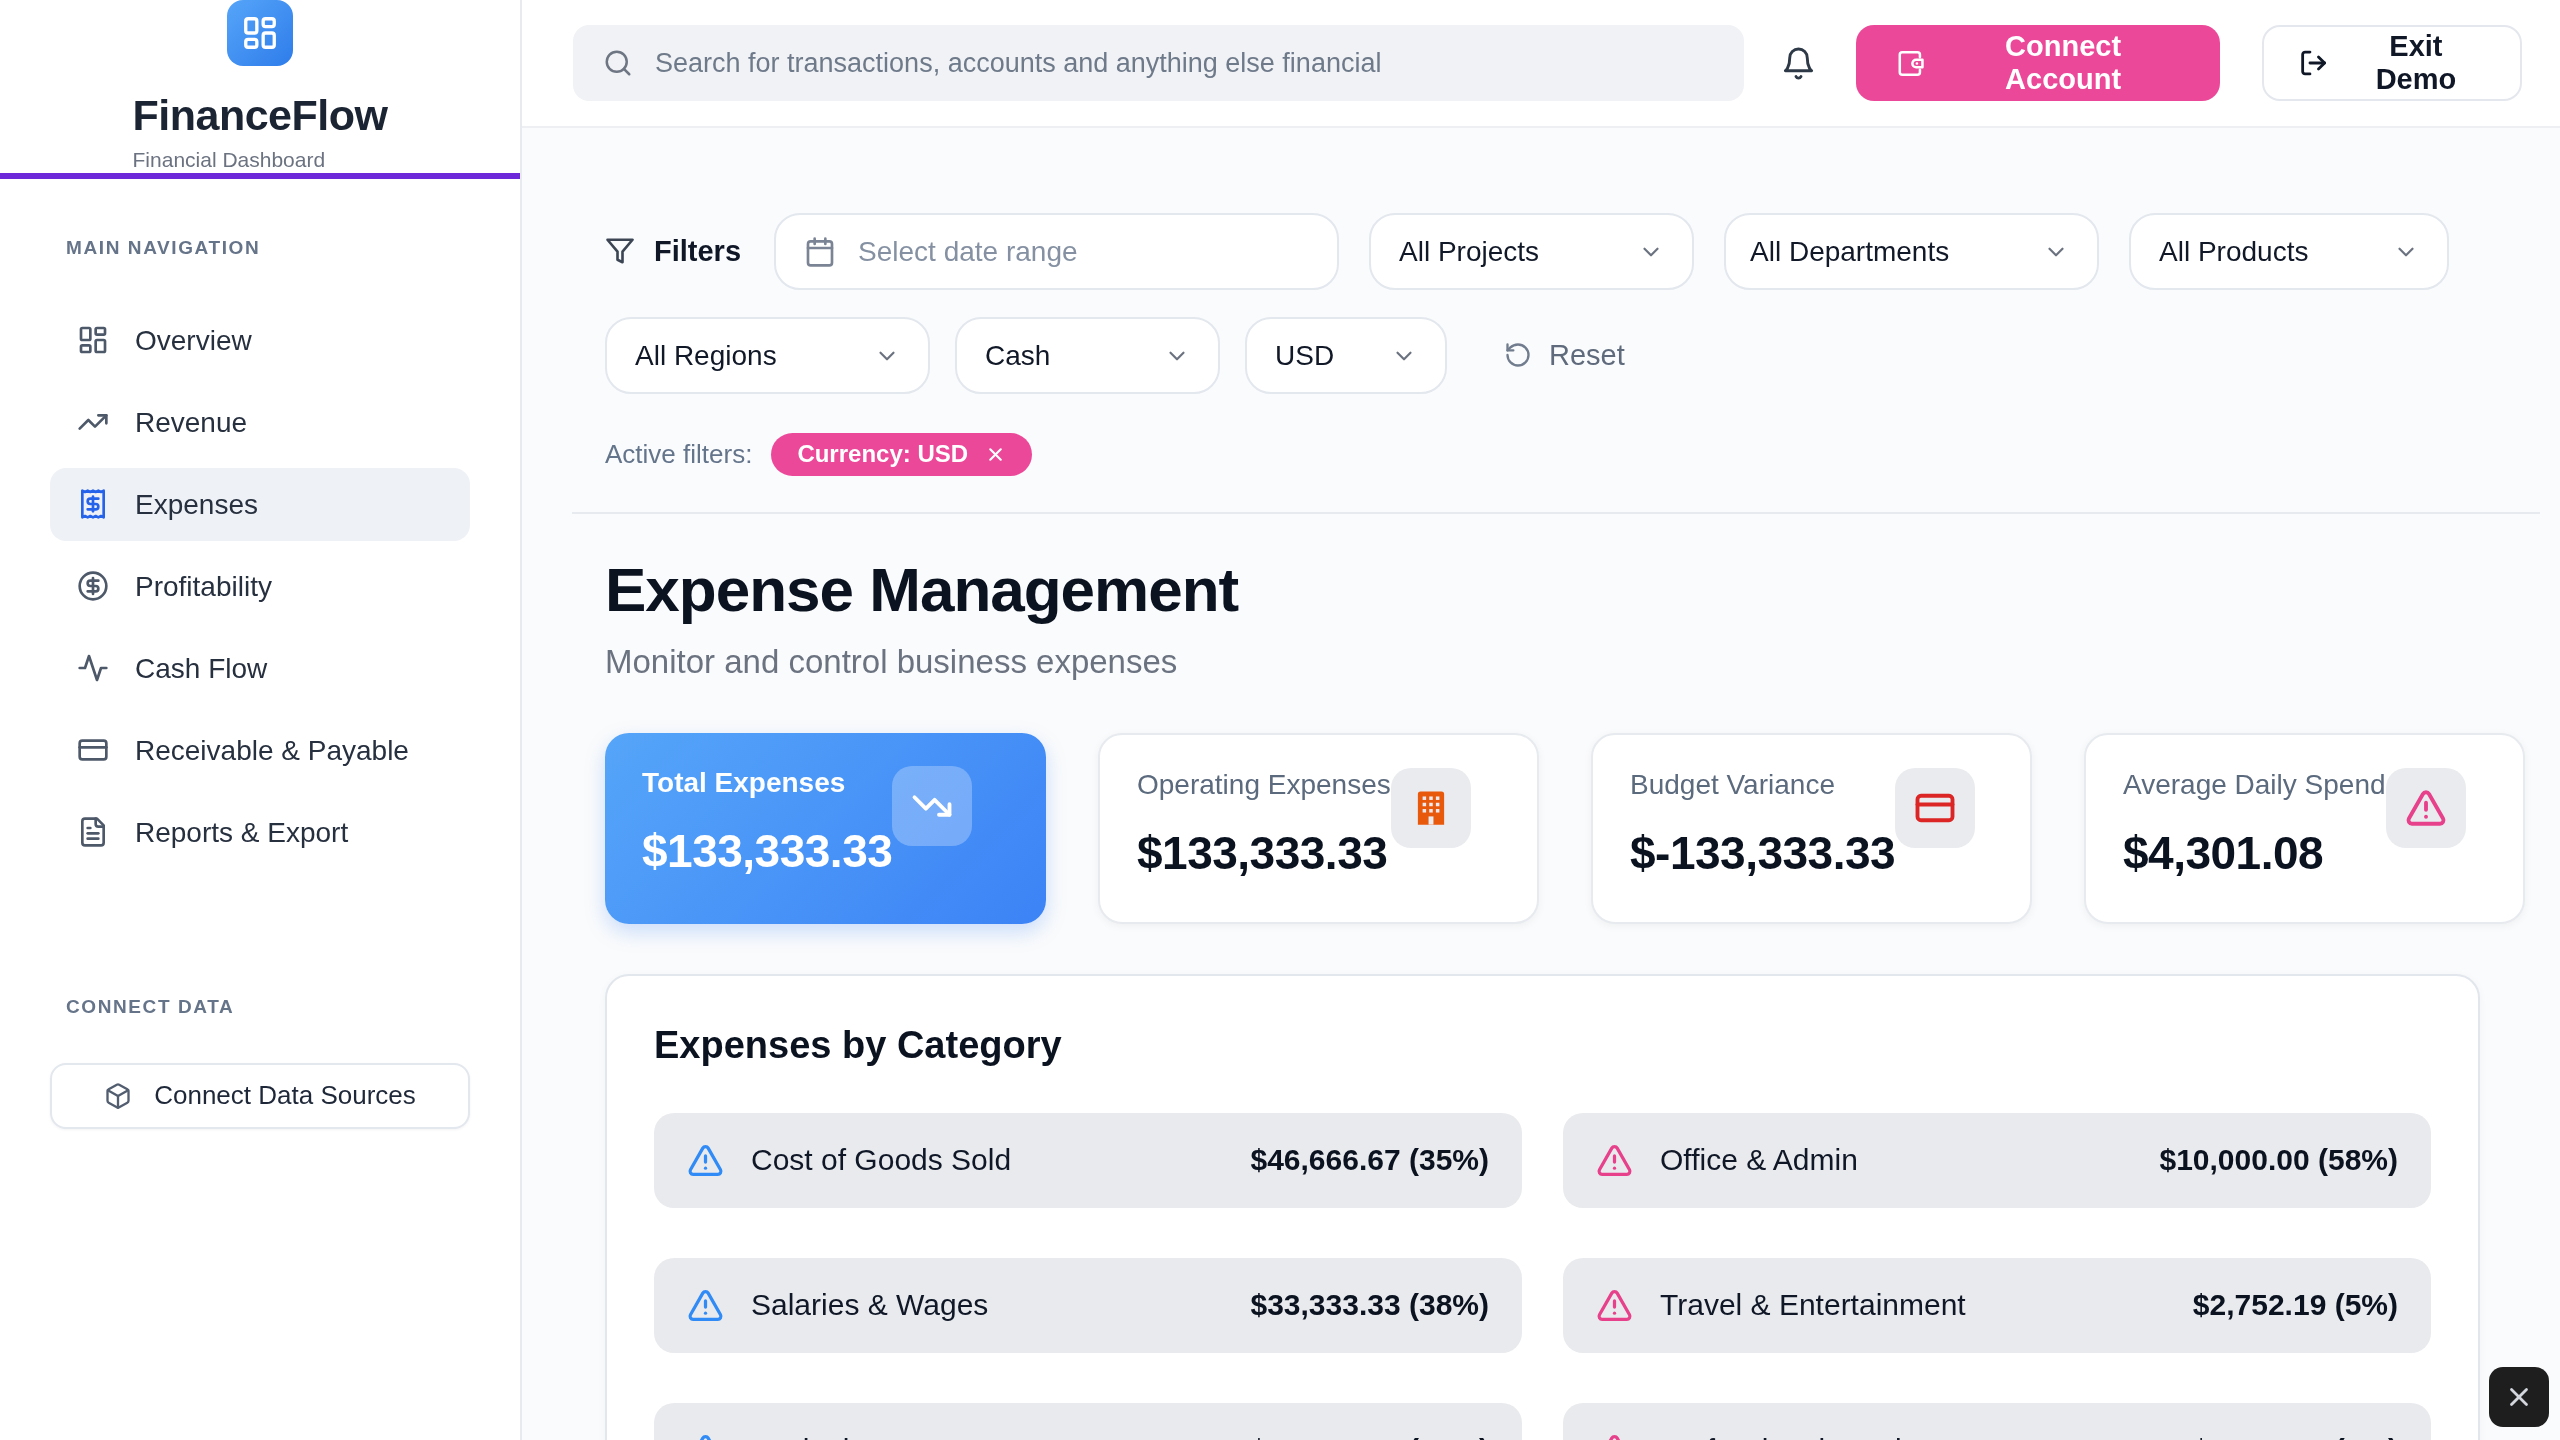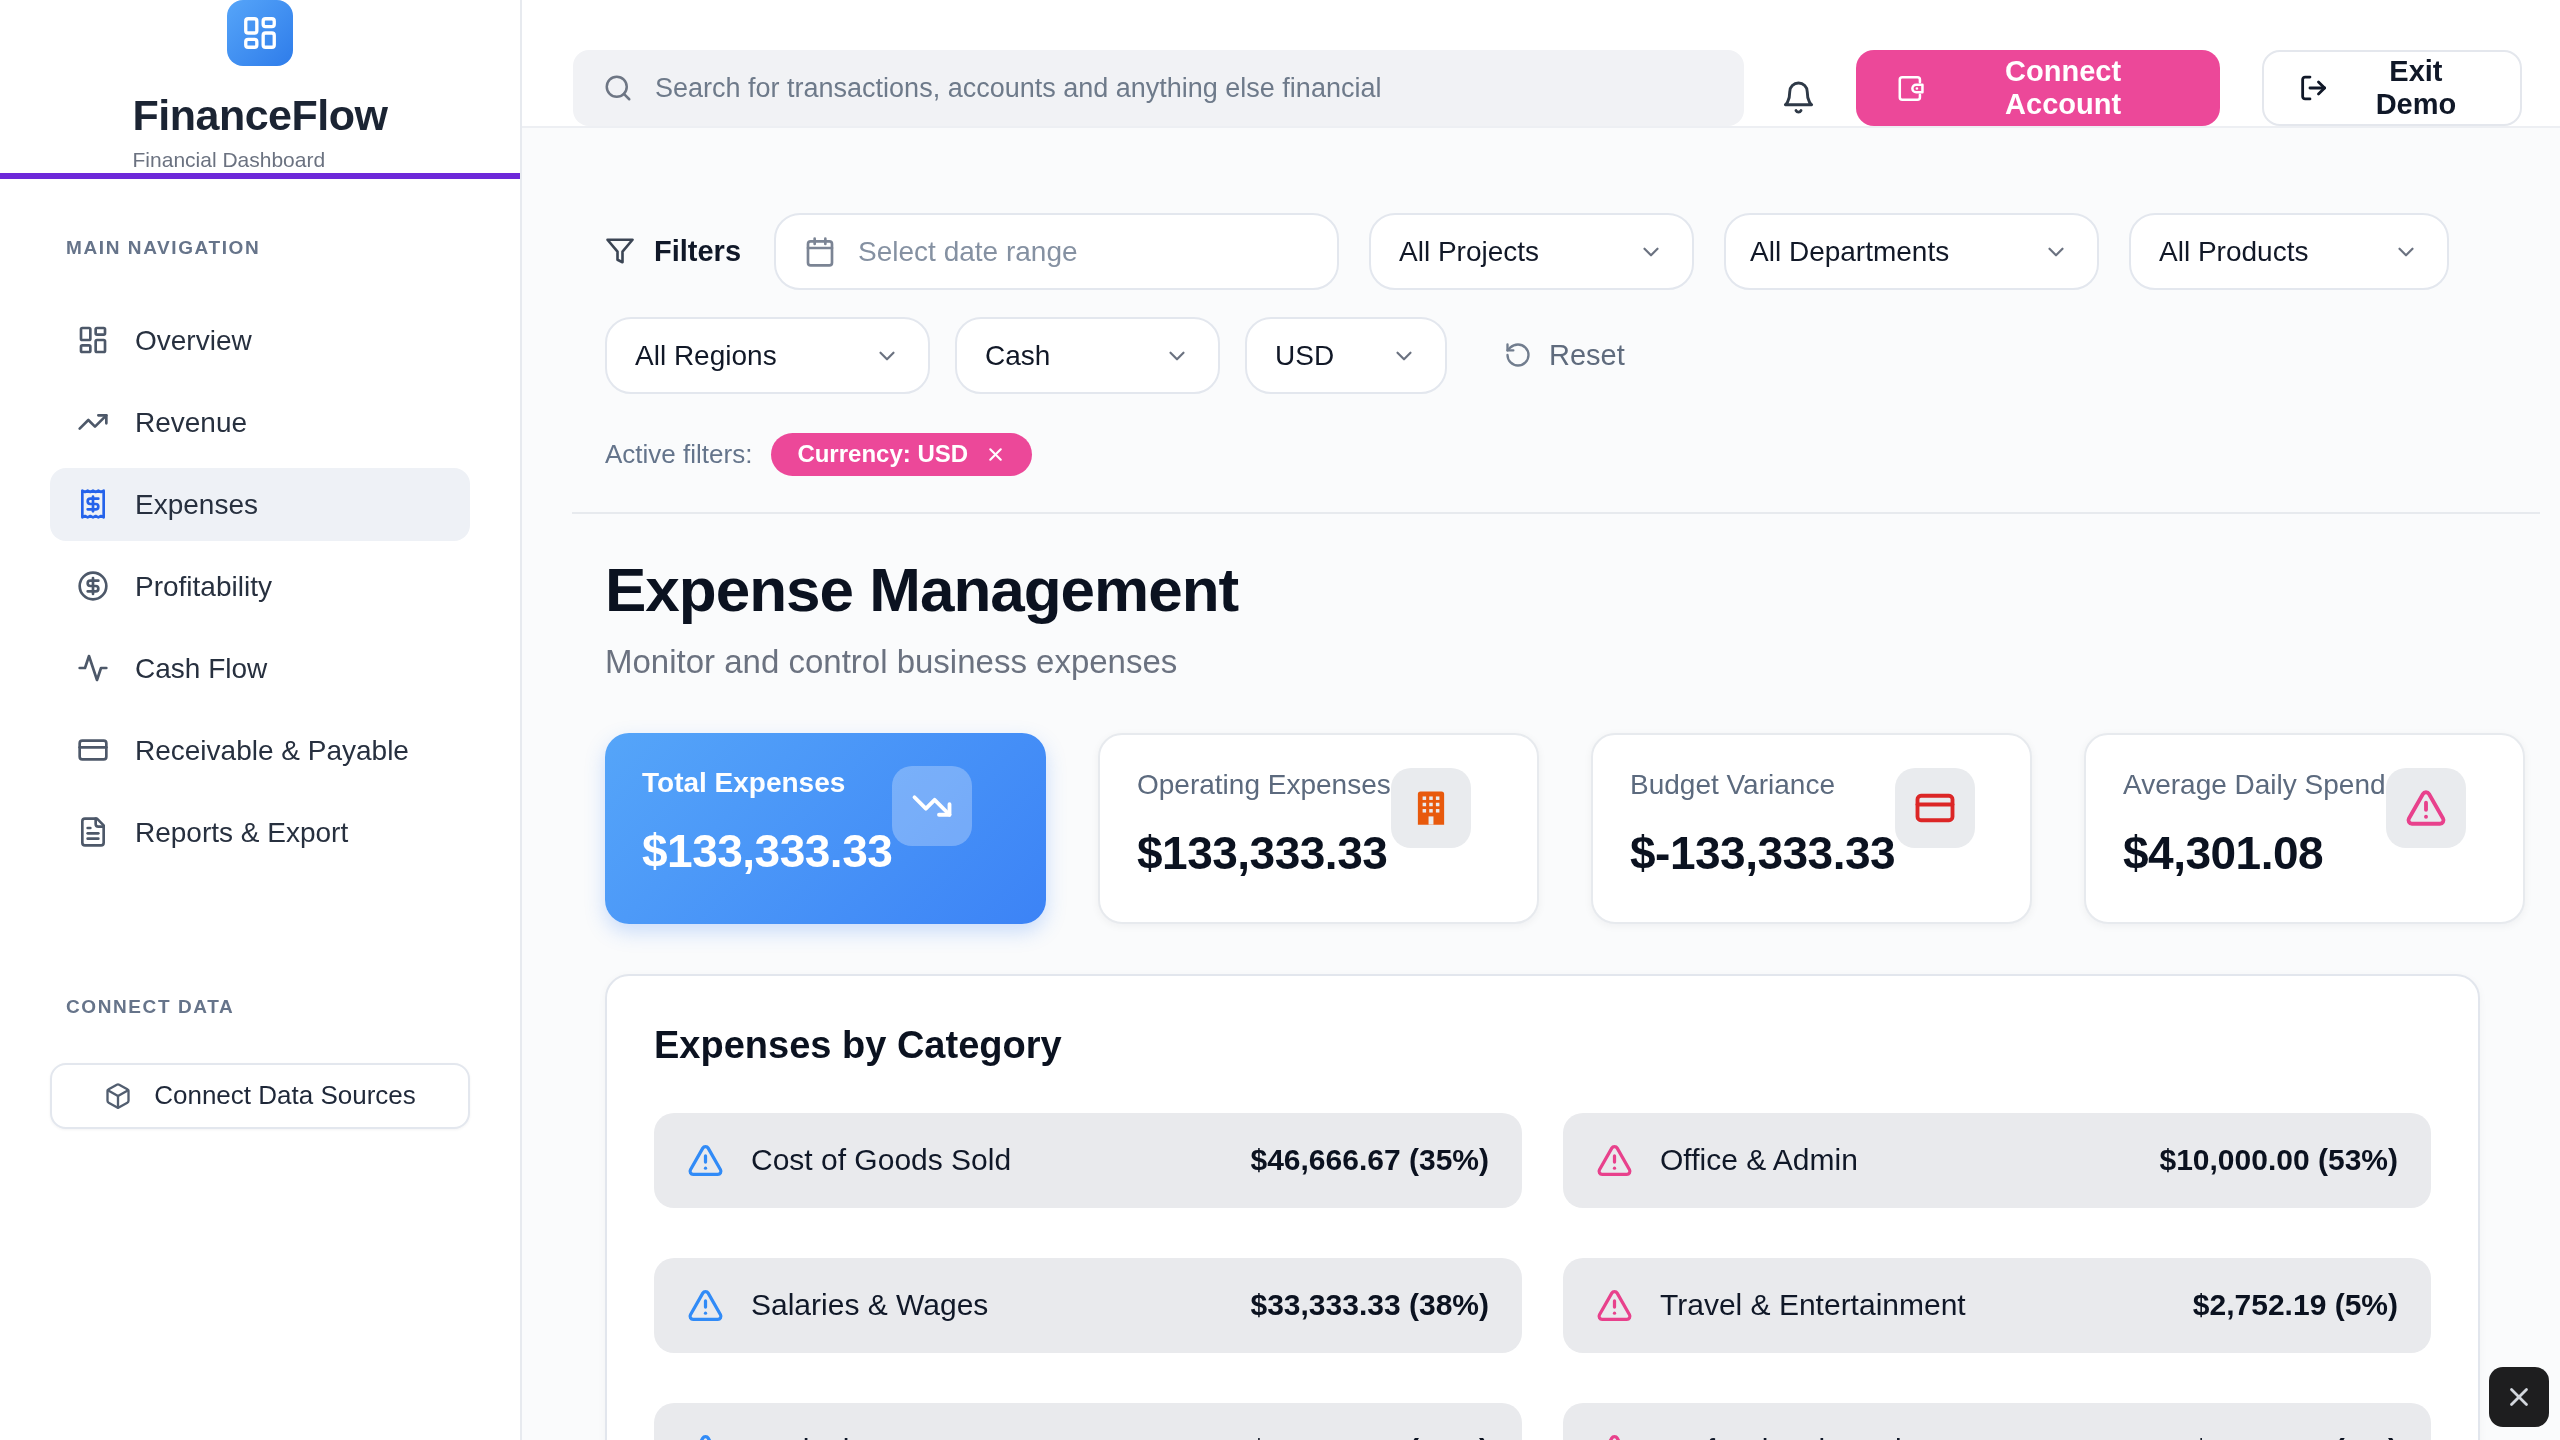--- a/index.html
+++ b/index.html
@@ -26,21 +26,21 @@
   .nav-icon { width:32px; height:32px; color:#4d5869; flex:none; }
   .nav-item.active .nav-icon { color:#2563eb; }
   .connect-section { margin-top:118px; }
   .connect-btn { width:100%; height:66px; background:#fff; border:2px solid #e3e7ee; border-radius:16px;
     display:flex; align-items:center; justify-content:center; gap:22px; font-size:26px; color:#1f2839;
     box-shadow:0 1px 3px rgba(16,24,40,.05); cursor:pointer; }
   .connect-btn svg { width:28px; height:28px; color:#525e70; }
 
   
   .main { flex:1; min-width:0; display:flex; flex-direction:column; }
-  .topbar { height:128px; background:#fff; border-bottom:2px solid #edeff3; display:flex; align-items:flex-end;
+  .topbar { height:128px; background:#fff; border-bottom:2px solid #edeff3; display:flex; align-items:center;
     padding:0 38px 0 51px; }
   .search { width:1197px; height:76px; background:#f1f2f5; border-radius:16px; display:flex; align-items:center;
     padding:0 30px; gap:22px; }
   .search svg { width:30px; height:30px; color:#6e7684; flex:none; }
   .search input { flex:1; border:none; background:transparent; outline:none; font-size:27px; color:#374151; font-family:inherit; }
   .search input::placeholder { color:#6e7a8a; }
   .bell { margin-left:26px; width:58px; height:58px; display:flex; align-items:center; justify-content:center; cursor:pointer; }
   .bell svg { width:35px; height:35px; color:#2e3947; }
   .btn-connect { margin-left:30px; height:76px; padding:0 40px; background:#ec4899; border:none; border-radius:18px;
     display:flex; align-items:center; gap:20px; color:#fff; font-size:29px; font-weight:bold; font-family:inherit; cursor:pointer; }
@@ -404,21 +404,21 @@
             <span class="cat-value">$46,666.67 (35%)</span>
           </div>
 
           <div class="cat-row">
             <svg viewBox="0 0 24 24" style="color: rgb(232, 65, 140);">
               <path d="m21.73 18-8-14a2 2 0 0 0-3.48 0l-8 14A2 2 0 0 0 4 21h16a2 2 0 0 0 1.73-3Z"></path>
                 <path d="M12 9v4"></path>
                 <path d="M12 17h.01"></path>
             </svg>
             <span class="cat-name">Office &amp; Admin</span>
-            <span class="cat-value">$10,000.00 (53%)</span>
+            <span class="cat-value">$10,000.00 (58%)</span>
           </div>
 
           <div class="cat-row">
             <svg viewBox="0 0 24 24" style="color: rgb(49, 139, 247);">
               <path d="m21.73 18-8-14a2 2 0 0 0-3.48 0l-8 14A2 2 0 0 0 4 21h16a2 2 0 0 0 1.73-3Z"></path>
                 <path d="M12 9v4"></path>
                 <path d="M12 17h.01"></path>
             </svg>
             <span class="cat-name">Salaries &amp; Wages</span>
             <span class="cat-value">$33,333.33 (38%)</span>

